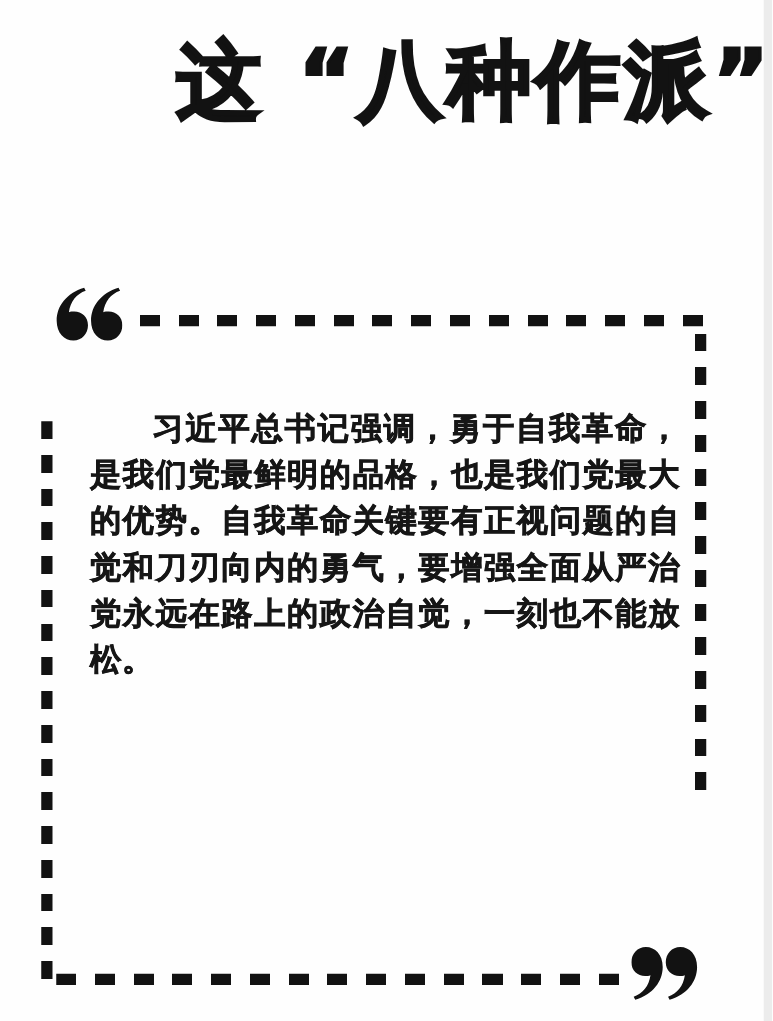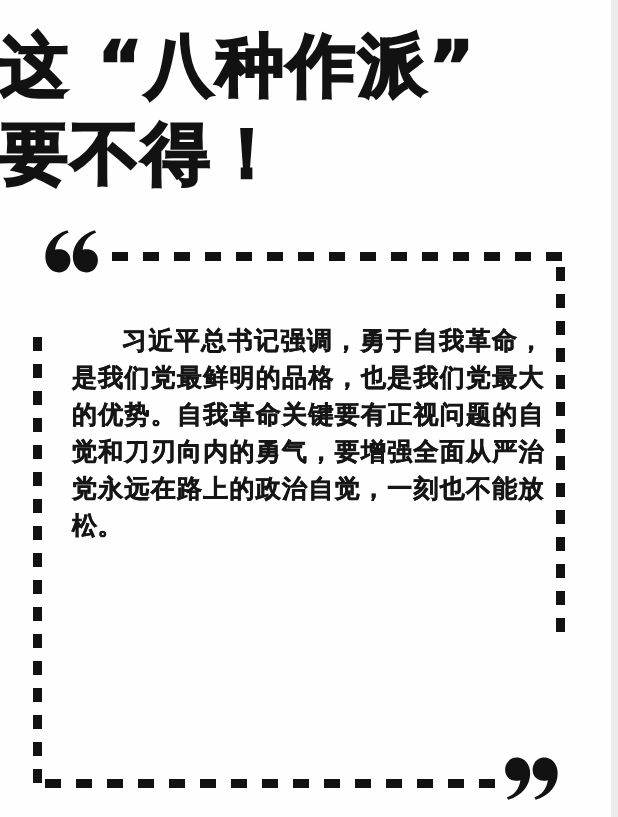--- a/index.html
+++ b/index.html
@@ -22,21 +22,21 @@
     width: 7px;
     height: 100%;
     background: #ececec;
   }
   
   .title {
     position: absolute;
     top: 22px;
     left: 0;
     width: 100%;
-    text-align: left;
+    text-align: right;
     color: #121212;
     font-weight: 900;
   }
   .title-line {
     font-size: 68px;
     line-height: 88px;
     letter-spacing: 3px;
     white-space: nowrap;
     -webkit-text-stroke: 2.4px #121212;
   }
@@ -59,21 +59,20 @@
   .q-mark svg { display: block; }
   .q-open  { left: 44px;  top: 229px; }
   .q-close { left: 505px; top: 757px; transform: rotate(180deg); }
   
   .quote-text {
     position: absolute;
     left: 72px;
     top: 324px;
     width: 472px;
     color: #161616;
-    font-family: Liberation Mono, monospace;
   }
   .quote-text p {
     margin: 0 0 26px 0;
     font-size: 25px;
     line-height: 37px;
     font-weight: bold;
     text-align: justify;
     text-indent: 2em;
     letter-spacing: 0.5px;
     -webkit-text-stroke: 0.5px #161616;
@@ -81,21 +80,20 @@
 </style>
 </head>
 <body>
 
 <div class="page">
 
   <div class="edge-strip"></div>
 
   <header class="title">
     <div class="title-line">这 “八种作派”</div>
-    <div class="title-line">要不得！</div>
   </header>
 
   <section>
 
     <span class="q-mark q-open">
       <svg width="54" height="44" viewBox="0 0 88 72" xmlns="http://www.w3.org/2000/svg">
         <path fill="#121212" d="M38 2 C15 9 2 26 2 45 C2 61 12 71 24 71 C35 71 43 62 43 51 C43 40 35 33 25 33 C23 33 20 33 18 34 C20 20 28 10 40 6 Z"></path>
         <path fill="#121212" d="M83 2 C60 9 47 26 47 45 C47 61 57 71 69 71 C80 71 88 62 88 51 C88 40 80 33 70 33 C68 33 65 33 63 34 C65 20 73 10 85 6 Z"></path>
       </svg>
     </span>

